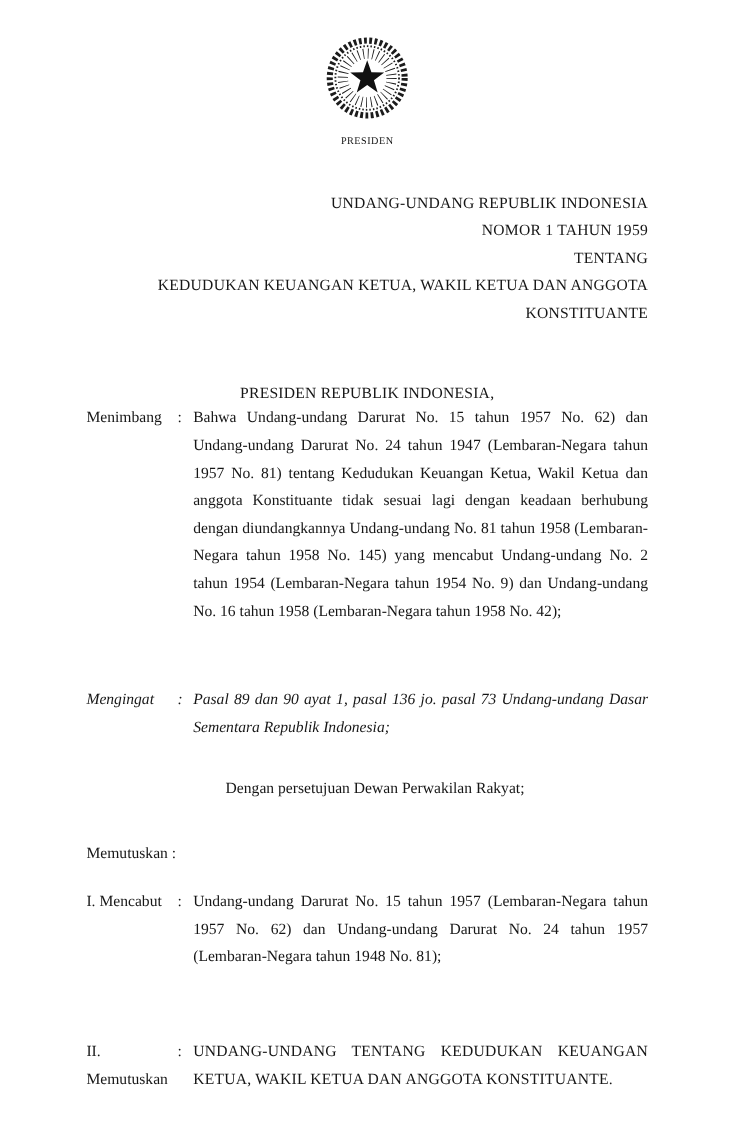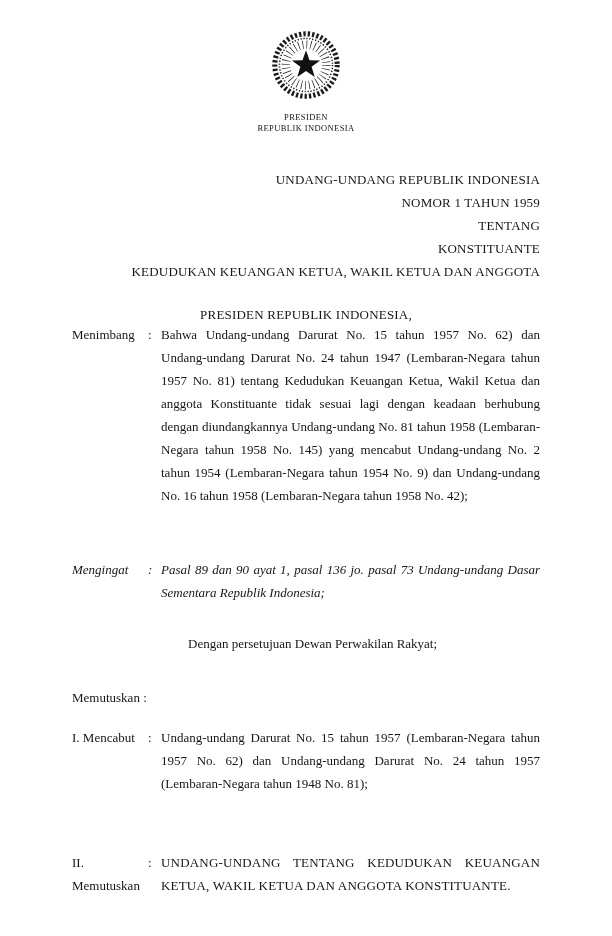--- a/index.html
+++ b/index.html
@@ -38,21 +38,21 @@
 
   
   .doc-title {
     margin-top: 34px;
     text-align: right;
     line-height: 23px;
     letter-spacing: 0.2px;
   }
 
   .salutation {
-    margin-top: 24px;
+    margin-top: 48px;
     text-align: center;
     letter-spacing: 0.2px;
   }
 
   
   .row {
     display: flex;
     line-height: 23px;
   }
   .row-considering { }
@@ -100,30 +100,29 @@
         <circle cx="50" cy="50" r="40" fill="none" stroke="#1c1c1c" stroke-width="6.5" stroke-dasharray="3 2.6"></circle>
         <circle cx="50" cy="50" r="34" fill="none" stroke="#1c1c1c" stroke-width="2" stroke-dasharray="1.6 2.2"></circle>
 
         <circle cx="50" cy="50" r="26" fill="none" stroke="#1c1c1c" stroke-width="11" stroke-dasharray="0.9 4.2"></circle>
 
         <polygon points="50,31 54.5,43.9 68.1,44.1 57.2,52.3 61.2,65.4 50,57.6 38.8,65.4 42.8,52.3 31.9,44.1 45.5,43.9" fill="#111111"></polygon>
       </svg>
     </span>
     <div class="seal-org">
       <div>PRESIDEN</div>
-      <div>REPUBLIK INDONESIA</div>
     </div>
   </div>
 
   <div class="doc-title">
     <div>UNDANG-UNDANG REPUBLIK INDONESIA</div>
     <div>NOMOR 1 TAHUN 1959</div>
     <div>TENTANG</div>
+    <div>KEDUDUKAN KEUANGAN KETUA, WAKIL KETUA DAN ANGGOTA</div>
     <div>KONSTITUANTE</div>
-    <div>KEDUDUKAN KEUANGAN KETUA, WAKIL KETUA DAN ANGGOTA</div>
   </div>
 
   <div class="salutation">PRESIDEN REPUBLIK INDONESIA,</div>
 
   <div class="row row-considering">
     <div class="row-label">Menimbang</div>
     <div class="row-sep">:</div>
     <div class="row-text">Bahwa Undang-undang Darurat No. 15 tahun 1957 No. 62) dan Undang-undang Darurat No. 24 tahun 1947 (Lembaran-Negara tahun 1957 No. 81) tentang Kedudukan Keuangan Ketua, Wakil Ketua dan anggota Konstituante tidak sesuai lagi dengan keadaan berhubung dengan diundangkannya Undang-undang No. 81 tahun 1958 (Lembaran-Negara tahun 1958 No. 145) yang mencabut Undang-undang No. 2 tahun 1954 (Lembaran-Negara tahun 1954 No. 9) dan Undang-undang No. 16 tahun 1958 (Lembaran-Negara tahun 1958 No. 42);</div>
   </div>
 

